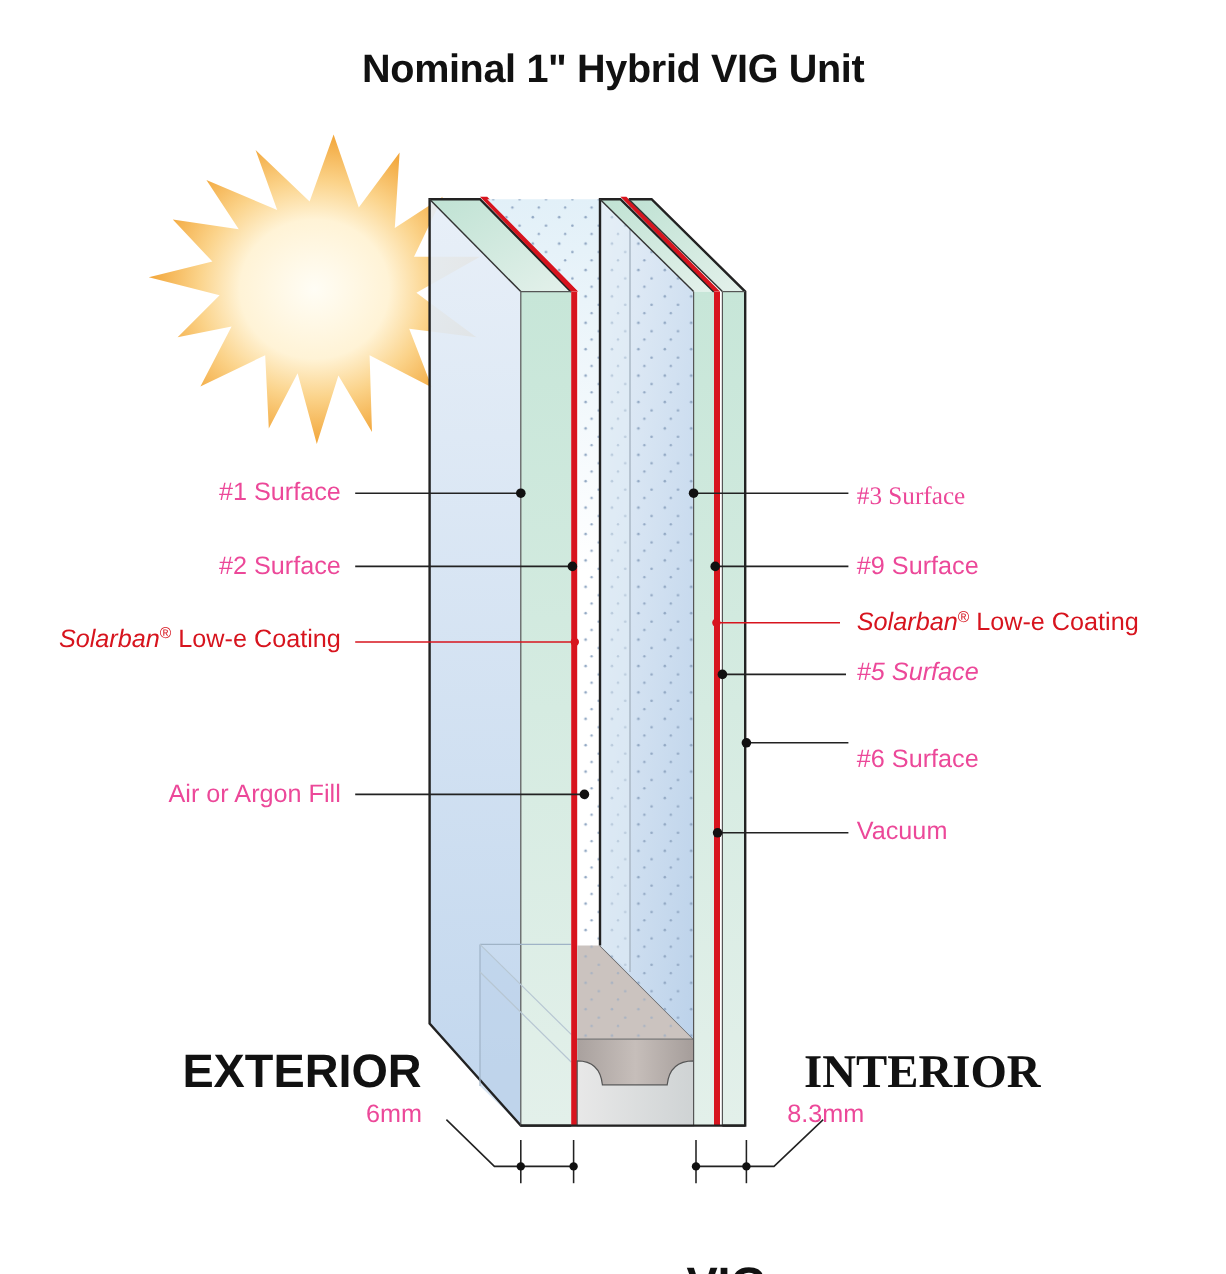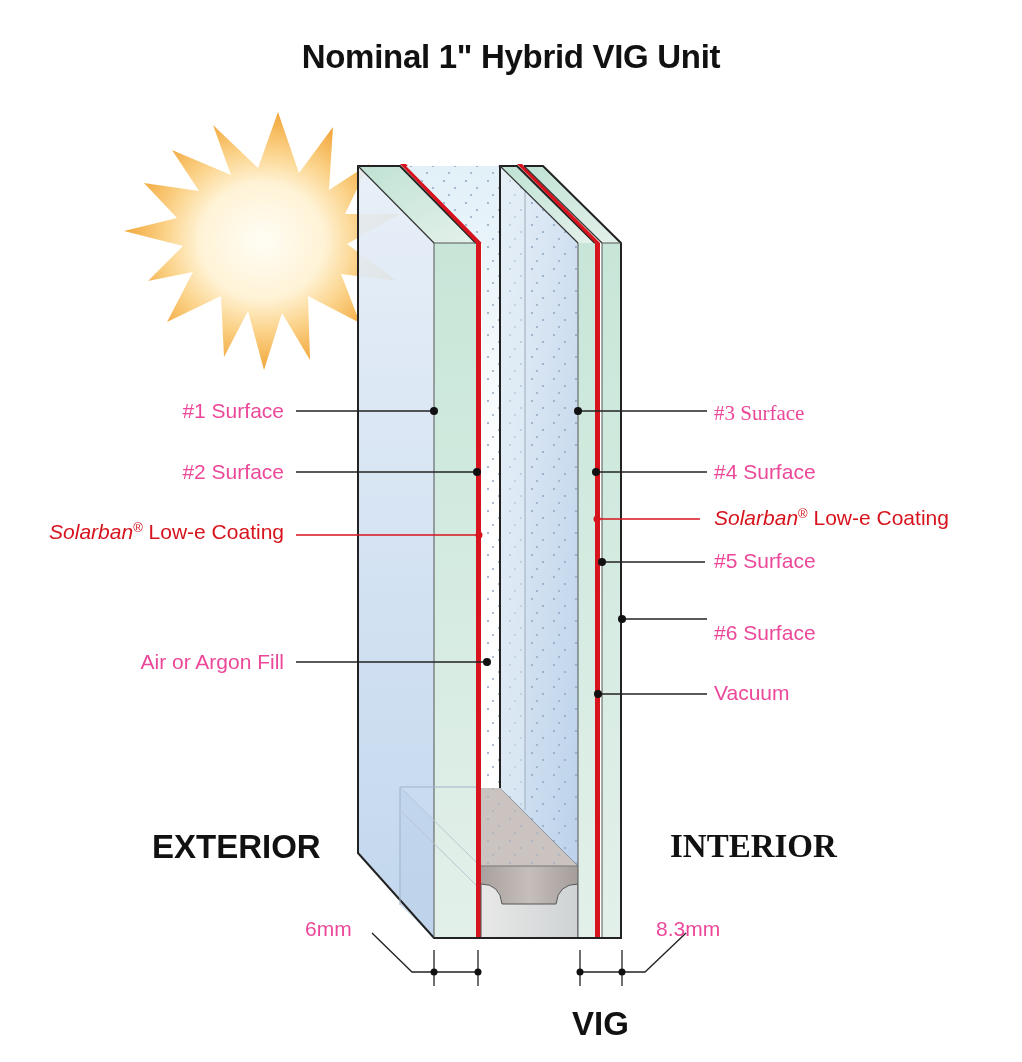--- a/index.html
+++ b/index.html
@@ -6,21 +6,21 @@
     body { width: 1022px; height: 1062px; position: relative; overflow: hidden;
            font-family: "Liberation Sans", "DejaVu Sans", sans-serif; color: #1a1a1a; }
     #diagram { position: absolute; left: 0; top: 0; }
     .title { position: absolute; left: 0; width: 1022px; top: 38px; text-align: center;
              font-size: 33px; font-weight: bold; color: #111; letter-spacing: -0.3px; }
     .lbl { position: absolute; font-size: 21px; color: #ec4899; white-space: nowrap; line-height: 1; }
     .lbl.left { text-align: right; }
     .red { color: #d7141e; }
     .red i { font-style: italic; }
     .red sup { font-size: 13px; vertical-align: 7px; }
-    .big { position: absolute; font-size: 33px; font-weight: bold; color: #111; line-height: 1; }
+    .big { position: absolute; font-size: 39px; font-weight: bold; color: #111; line-height: 1; margin-top: 44px; }
   </style>
 </head>
 <body>
 
 <svg id="diagram" width="1022" height="1062" viewBox="0 0 1022 1062" xmlns="http://www.w3.org/2000/svg">
   <defs>
     <radialGradient id="sunGrad" cx="0.5" cy="0.5" r="0.5">
       <stop offset="0" stop-color="#fffdf5"></stop>
       <stop offset="0.45" stop-color="#fff3d6"></stop>
       <stop offset="0.7" stop-color="#fbd38a"></stop>
@@ -182,25 +182,25 @@
 <div class="title">Nominal 1" Hybrid VIG Unit</div>
 
 <div class="lbl left" style="right:738px; top:400px;">#1 Surface</div>
 <div class="lbl left" style="right:738px; top:461px;">#2 Surface</div>
 <div class="lbl left red" style="right:738px; top:521px;">
   <i>Solarban</i><sup>®</sup><span style="white-space:pre"> Low-e Coating</span>
 </div>
 <div class="lbl left" style="right:738px; top:651px;">Air or Argon Fill</div>
 
 <div class="lbl" style="left:714px; top:403px;font-family:Liberation Serif, serif;">#3 Surface</div>
-<div class="lbl" style="left:714px; top:461px;">#4 Surface</div>
+<div class="lbl" style="left:714px; top:461px;">#9 Surface</div>
 <div class="lbl red" style="left:714px; top:507px;">
   <i>Solarban</i><sup>®</sup><span style="white-space:pre"> Low-e Coating</span>
 </div>
-<div class="lbl" style="left:714px; top:550px;">#5 Surface</div>
+<div class="lbl" style="left:714px; top:550px;font-style:italic;">#5 Surface</div>
 <div class="lbl" style="left:714px; top:609px;margin-top:13px;">#6 Surface</div>
 <div class="lbl" style="left:714px; top:682px;">Vacuum</div>
 
 <div class="big" style="left:152px; top:830px;">EXTERIOR</div>
 <div class="big" style="left:670px; top:830px;font-family:Liberation Serif, serif;">INTERIOR</div>
 
 <div class="lbl" style="left:305px; top:918px;">6mm</div>
 <div class="lbl" style="left:656px; top:918px;">8.3mm</div>
 <div class="big" style="left:572px; top:1007px;">VIG</div>
 

